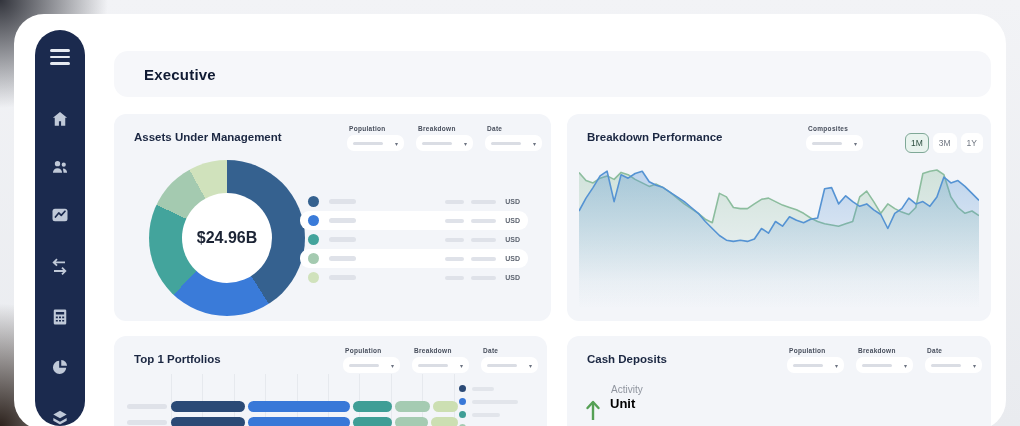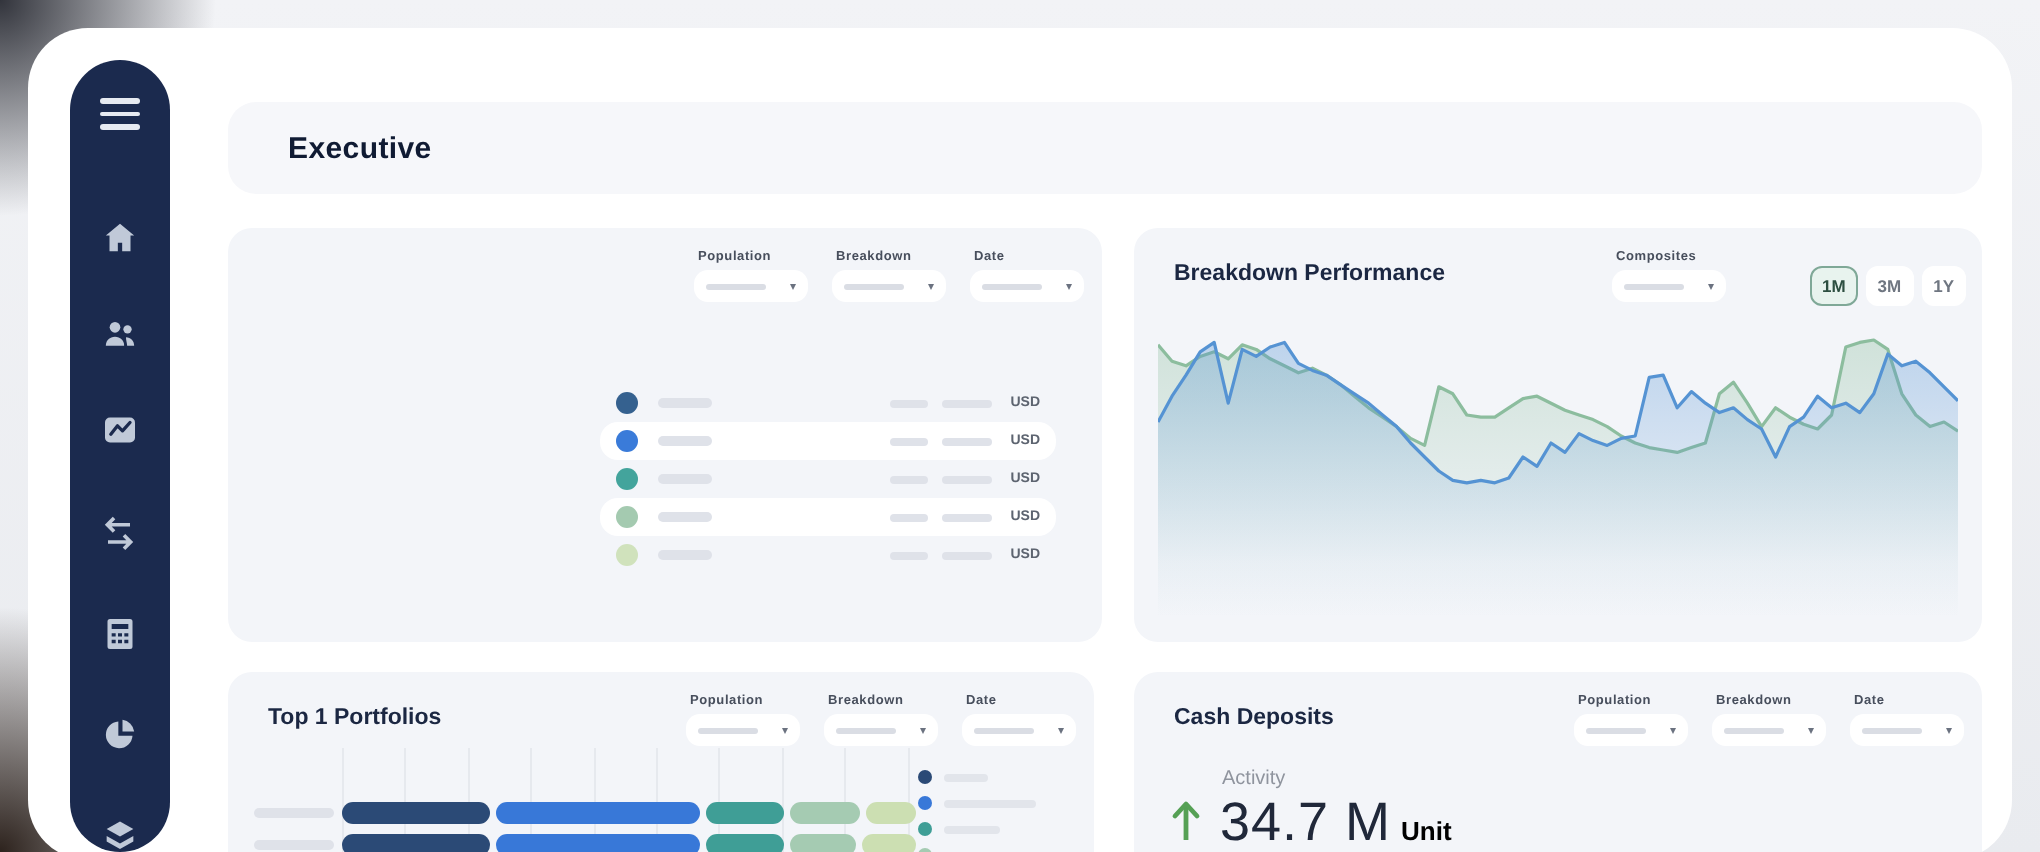--- a/index.html
+++ b/index.html
@@ -62,21 +62,21 @@
   .aum-ph1 { width:27px; height:5px; background:#dfe2e9; border-radius:3px; margin-left:10px; }
   .aum-spacer { flex:1; }
   .aum-ph2 { width:19px; height:4px; background:#dfe2e9; border-radius:2px; }
   .aum-ph3 { width:25px; height:4px; background:#dfe2e9; border-radius:2px; margin-left:7px; }
   .aum-usd { font-size:7px; font-weight:bold; color:#5d6470; margin-left:6px; width:18px; text-align:right; }
   
   .composites-block { position:absolute; top:11px; right:128px; display:flex; flex-direction:column; gap:3px; }
   .range-buttons { position:absolute; top:19px; right:8px; display:flex; gap:4px; }
   .range-btn {
     min-width:19px; height:20px; padding:0 5px; border-radius:6px; background:#ffffff;
-    font-size:8.5px; font-weight:bold; color:#6f7681; display:flex; align-items:center; justify-content:center;
+    font-size:8.5px; font-weight:normal; color:#6f7681; display:flex; align-items:center; justify-content:center;
     border:1px solid #ffffff; cursor:pointer;
   }
   .range-btn.selected { background:#e8f3ee; border:1.4px solid #7fa897; color:#2d4f41; }
   .comp-chart { position:absolute; left:12px; top:45px; width:400px; height:150px; }
   
   .pf-grid { position:absolute; left:57px; top:38px; width:283px; height:82px; }
   .pf-gridline { position:absolute; top:0; bottom:0; width:1px; background:#e6e9ee; }
   .pf-row-label { position:absolute; left:13px; width:40px; height:5px; background:#dfe2e9; border-radius:3px; }
   .pf-bar { position:absolute; left:57px; height:11px; display:flex; gap:3px; }
   .pf-seg { height:11px; border-radius:5.5px; }
@@ -94,20 +94,21 @@
 </head>
 <body>
 
 <div class="app-container">
 
   <div class="topbar">
     <h1>Executive</h1>
   </div>
 
   <div class="card" id="card-aum">
+    <div class="card-title">Assets Under Management</div>
     <div class="filters">
         <div class="filter-group">
           <span class="filter-label">Population</span>
           <div class="filter-select">
             <span class="ph"></span>
             <span class="caret">▾</span>
           </div>
         </div>
         <div class="filter-group">
           <span class="filter-label">Breakdown</span>
@@ -117,20 +118,25 @@
           </div>
         </div>
         <div class="filter-group">
           <span class="filter-label">Date</span>
           <div class="filter-select">
             <span class="ph"></span>
             <span class="caret">▾</span>
           </div>
         </div>
       </div>
+    <div class="donut" id="aum-donut" style="background: conic-gradient(rgb(53, 97, 143) 0%, rgb(53, 97, 143) 41%, rgb(58, 123, 217) 41%, rgb(58, 123, 217) 62%, rgb(67, 164, 156) 62%, rgb(67, 164, 156) 82%, rgb(164, 202, 176) 82%, rgb(164, 202, 176) 92%, rgb(208, 226, 188) 92%, rgb(208, 226, 188) 100%);">
+      <div class="donut-hole">
+        <span>$24.96B</span>
+      </div>
+    </div>
     <div class="aum-legend" id="aum-legend">
         <div class="aum-row">
           <span class="aum-dot" style="background:#35618f"></span>
           <span class="aum-ph1"></span>
           <span class="aum-spacer"></span>
           <span class="aum-ph2"></span>
           <span class="aum-ph3"></span>
           <span class="aum-usd">USD</span>
         </div>
         <div class="aum-row alt">
@@ -301,21 +307,20 @@
           </div>
         </div>
       </div>
     <svg class="cash-arrow" viewBox="0 0 16 22">
       <path d="M8 1 L14 8 L10 8 L10 21 L6 21 L6 8 L2 8 Z" fill="none"></path>
       <path d="M8 2 L8 20" stroke="#55a055" stroke-width="2.4" fill="none"></path>
       <path d="M2.5 8 L8 2 L13.5 8" stroke="#55a055" stroke-width="2.4" fill="none" stroke-linecap="round" stroke-linejoin="round"></path>
     </svg>
     <div class="cash-dep-label">Activity</div>
     <div class="cash-value-row">
-      <span class="cash-value">34.7 M</span>
       <span class="cash-unit">Unit</span>
     </div>
   </div>
 
 </div>
 
 <div class="sidebar">
   <div class="side-icon burger" style="top:16px;">
       <span></span>
       <span></span>

